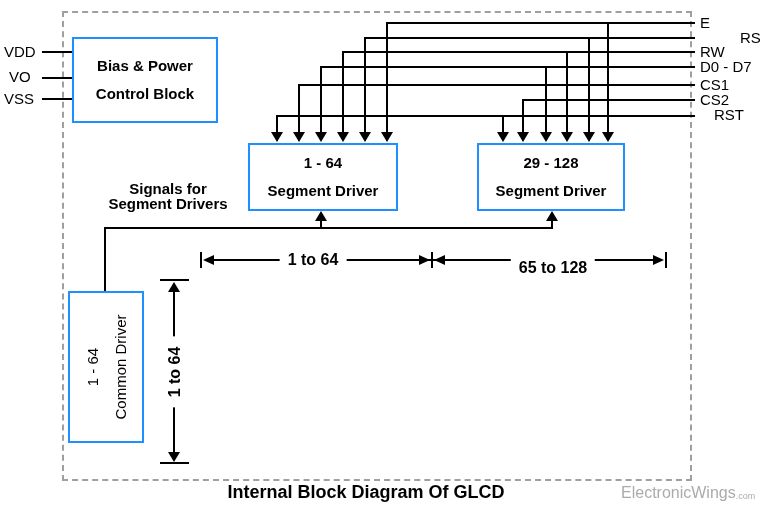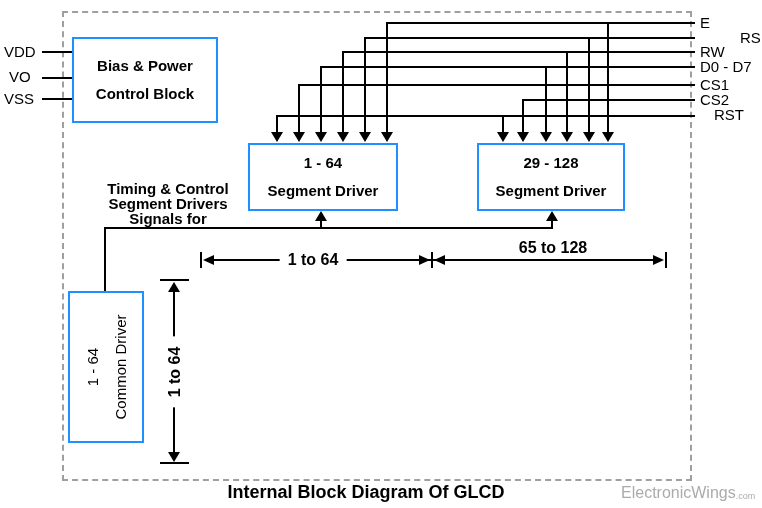--- a/index.html
+++ b/index.html
@@ -115,23 +115,22 @@
   <div class="bluebox" style="left:248px;top:143px;width:150px;height:68px;">
     <div>1 - 64</div>
     <div class="bl2">Segment Driver</div>
   </div>
   <div class="bluebox" style="left:477px;top:143px;width:148px;height:68px;">
     <div>29 - 128</div>
     <div class="bl2">Segment Driver</div>
   </div>
 
   <div class="timing">
-    <div>Timing &amp; Control</div>
+    <div>Signals for</div>
     <div>Segment Drivers</div>
-    <div>Signals for</div>
   </div>
 
   <div class="hl" style="left:104px;top:227px;width:449px;"></div>
   <div class="vl" style="left:320px;top:220px;height:9px;"></div>
   <div class="vl" style="left:551px;top:220px;height:9px;"></div>
   <div class="arr arr-up" style="left:315px;top:211px;"></div>
   <div class="arr arr-up" style="left:546px;top:211px;"></div>
   <div class="vl" style="left:104px;top:227px;height:64px;"></div>
 
   <div class="bluebox rotwrap" style="left:68px;top:291px;width:76px;height:152px;font-weight:normal;">
@@ -151,20 +150,20 @@
 
   <div class="hl" style="left:213px;top:259px;width:441px;"></div>
   <div class="vl" style="left:200px;top:252px;height:16px;"></div>
   <div class="vl" style="left:431px;top:252px;height:16px;"></div>
   <div class="vl" style="left:665px;top:252px;height:16px;"></div>
   <div class="arr arr-left" style="left:203px;top:255px;"></div>
   <div class="arr arr-right" style="left:419px;top:255px;"></div>
   <div class="arr arr-left" style="left:434px;top:255px;"></div>
   <div class="arr arr-right" style="left:653px;top:255px;"></div>
   <div class="dimlbl" style="left:313px;top:260px;">1 to 64</div>
-  <div class="dimlbl" style="left:553px;top:248px;text-align:right;">65 to 128</div>
+  <div class="dimlbl" style="left:553px;top:268px;text-align:right;">65 to 128</div>
 
   <div class="caption">Internal Block Diagram Of GLCD</div>
   <div class="watermark">
     <span>ElectronicWings</span><span class="tld">.com</span>
   </div>
 
 </div>
 
 </body></html>

